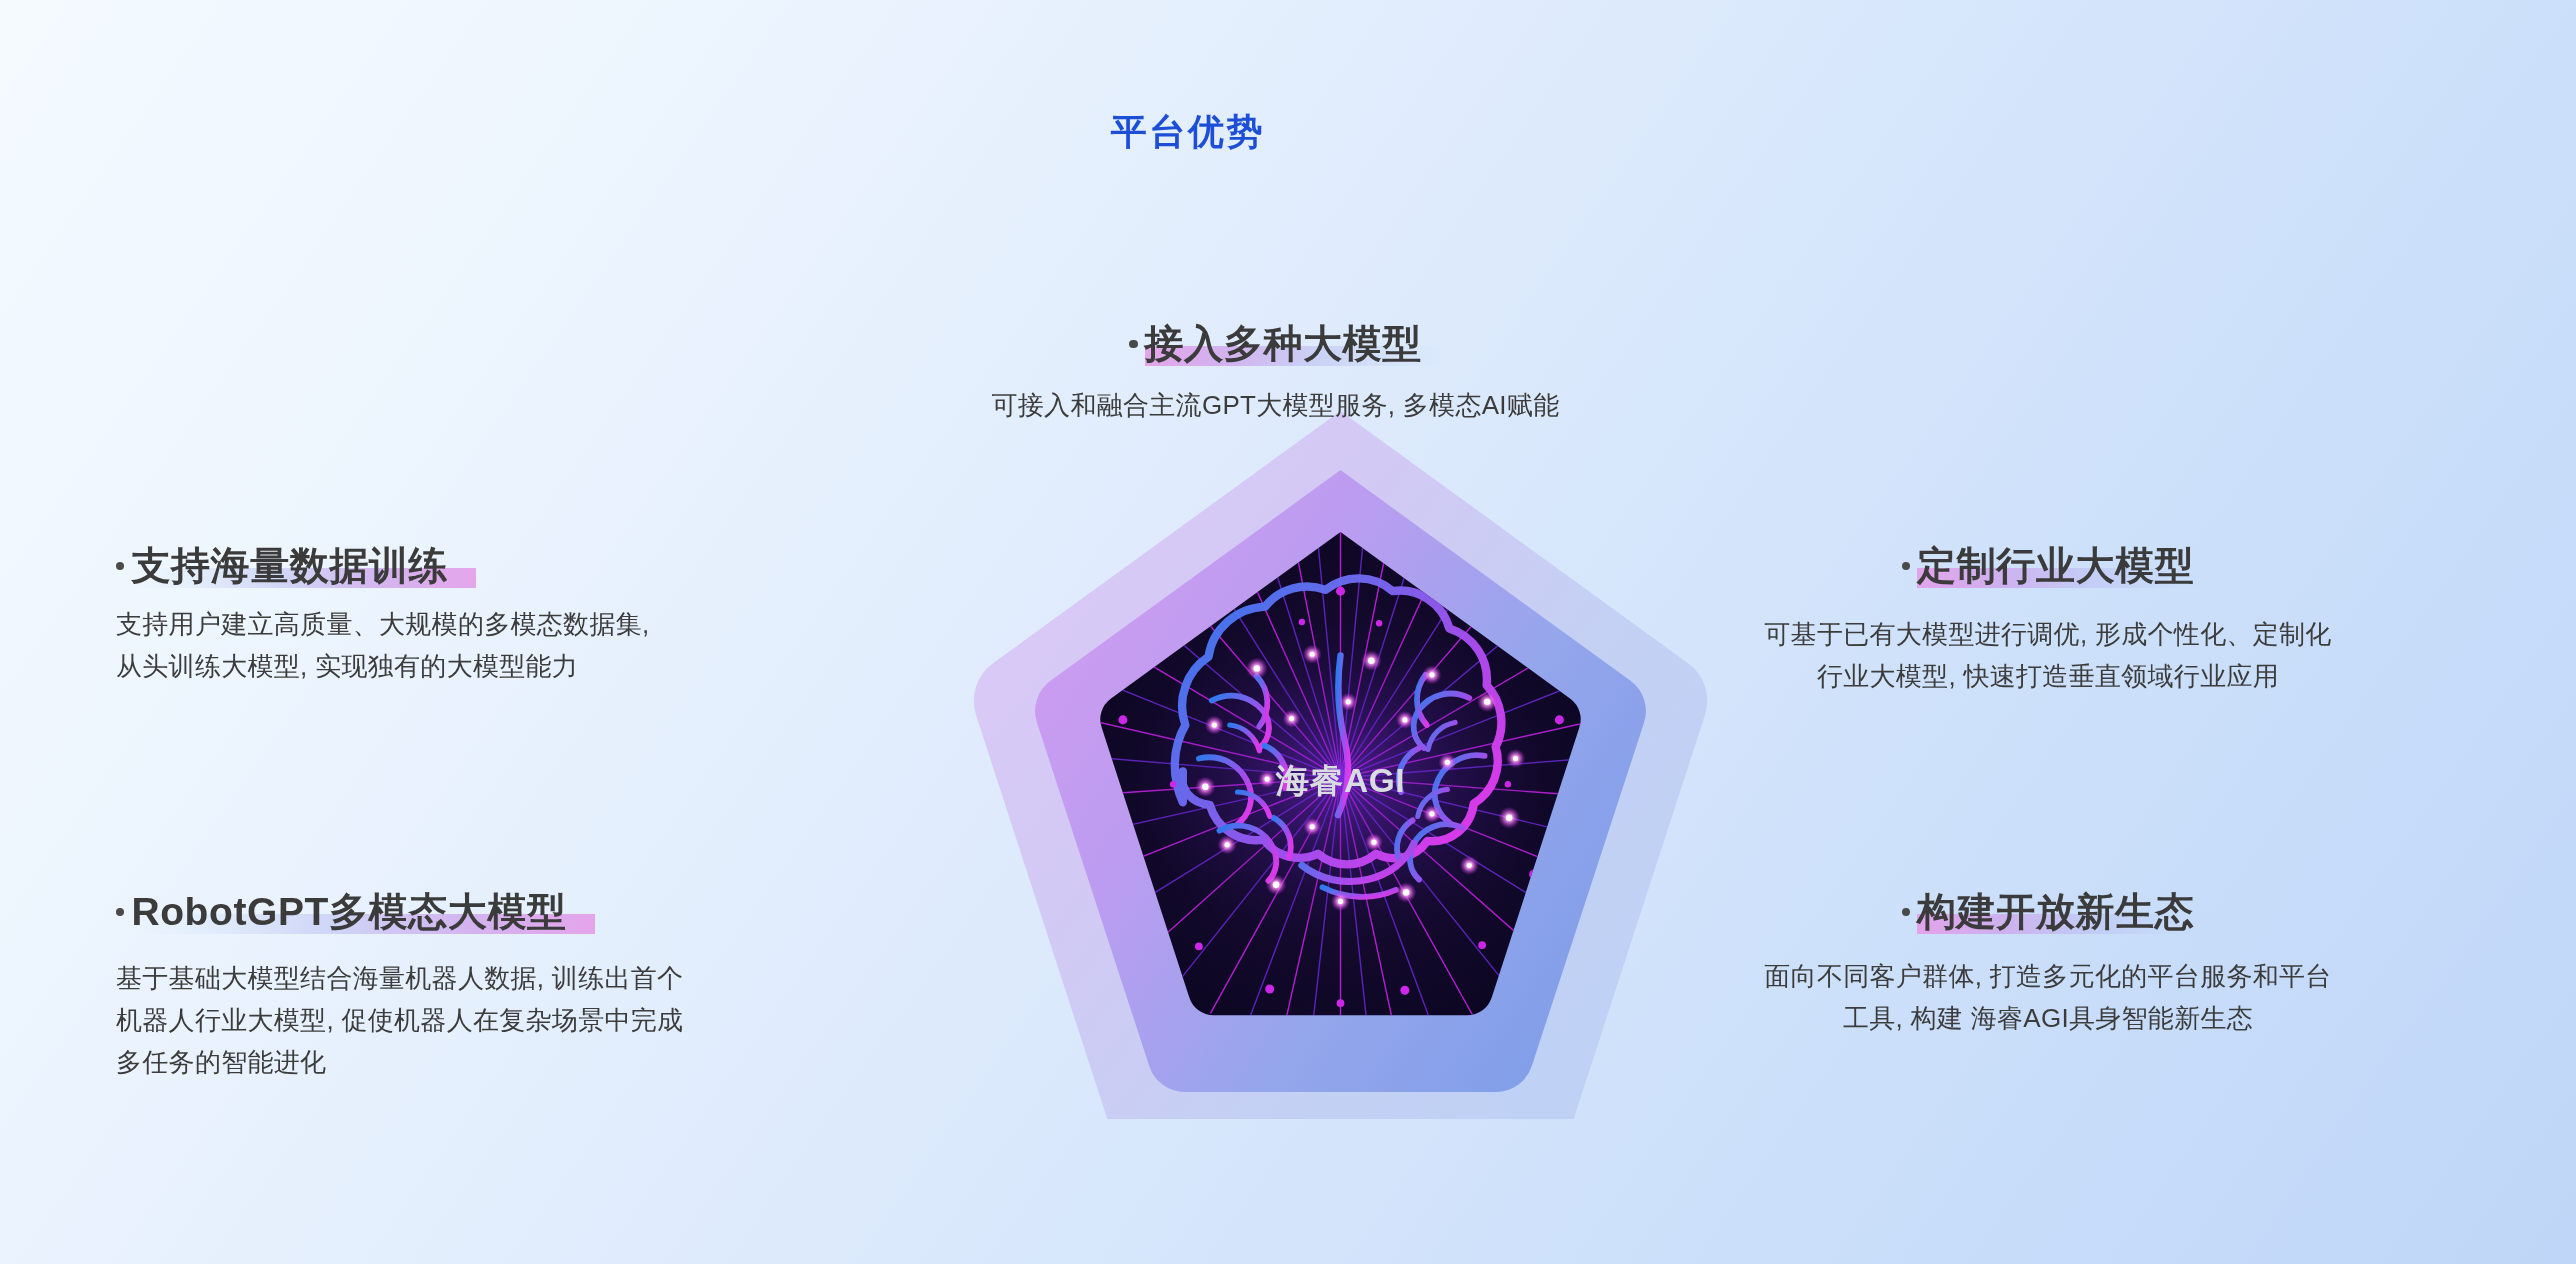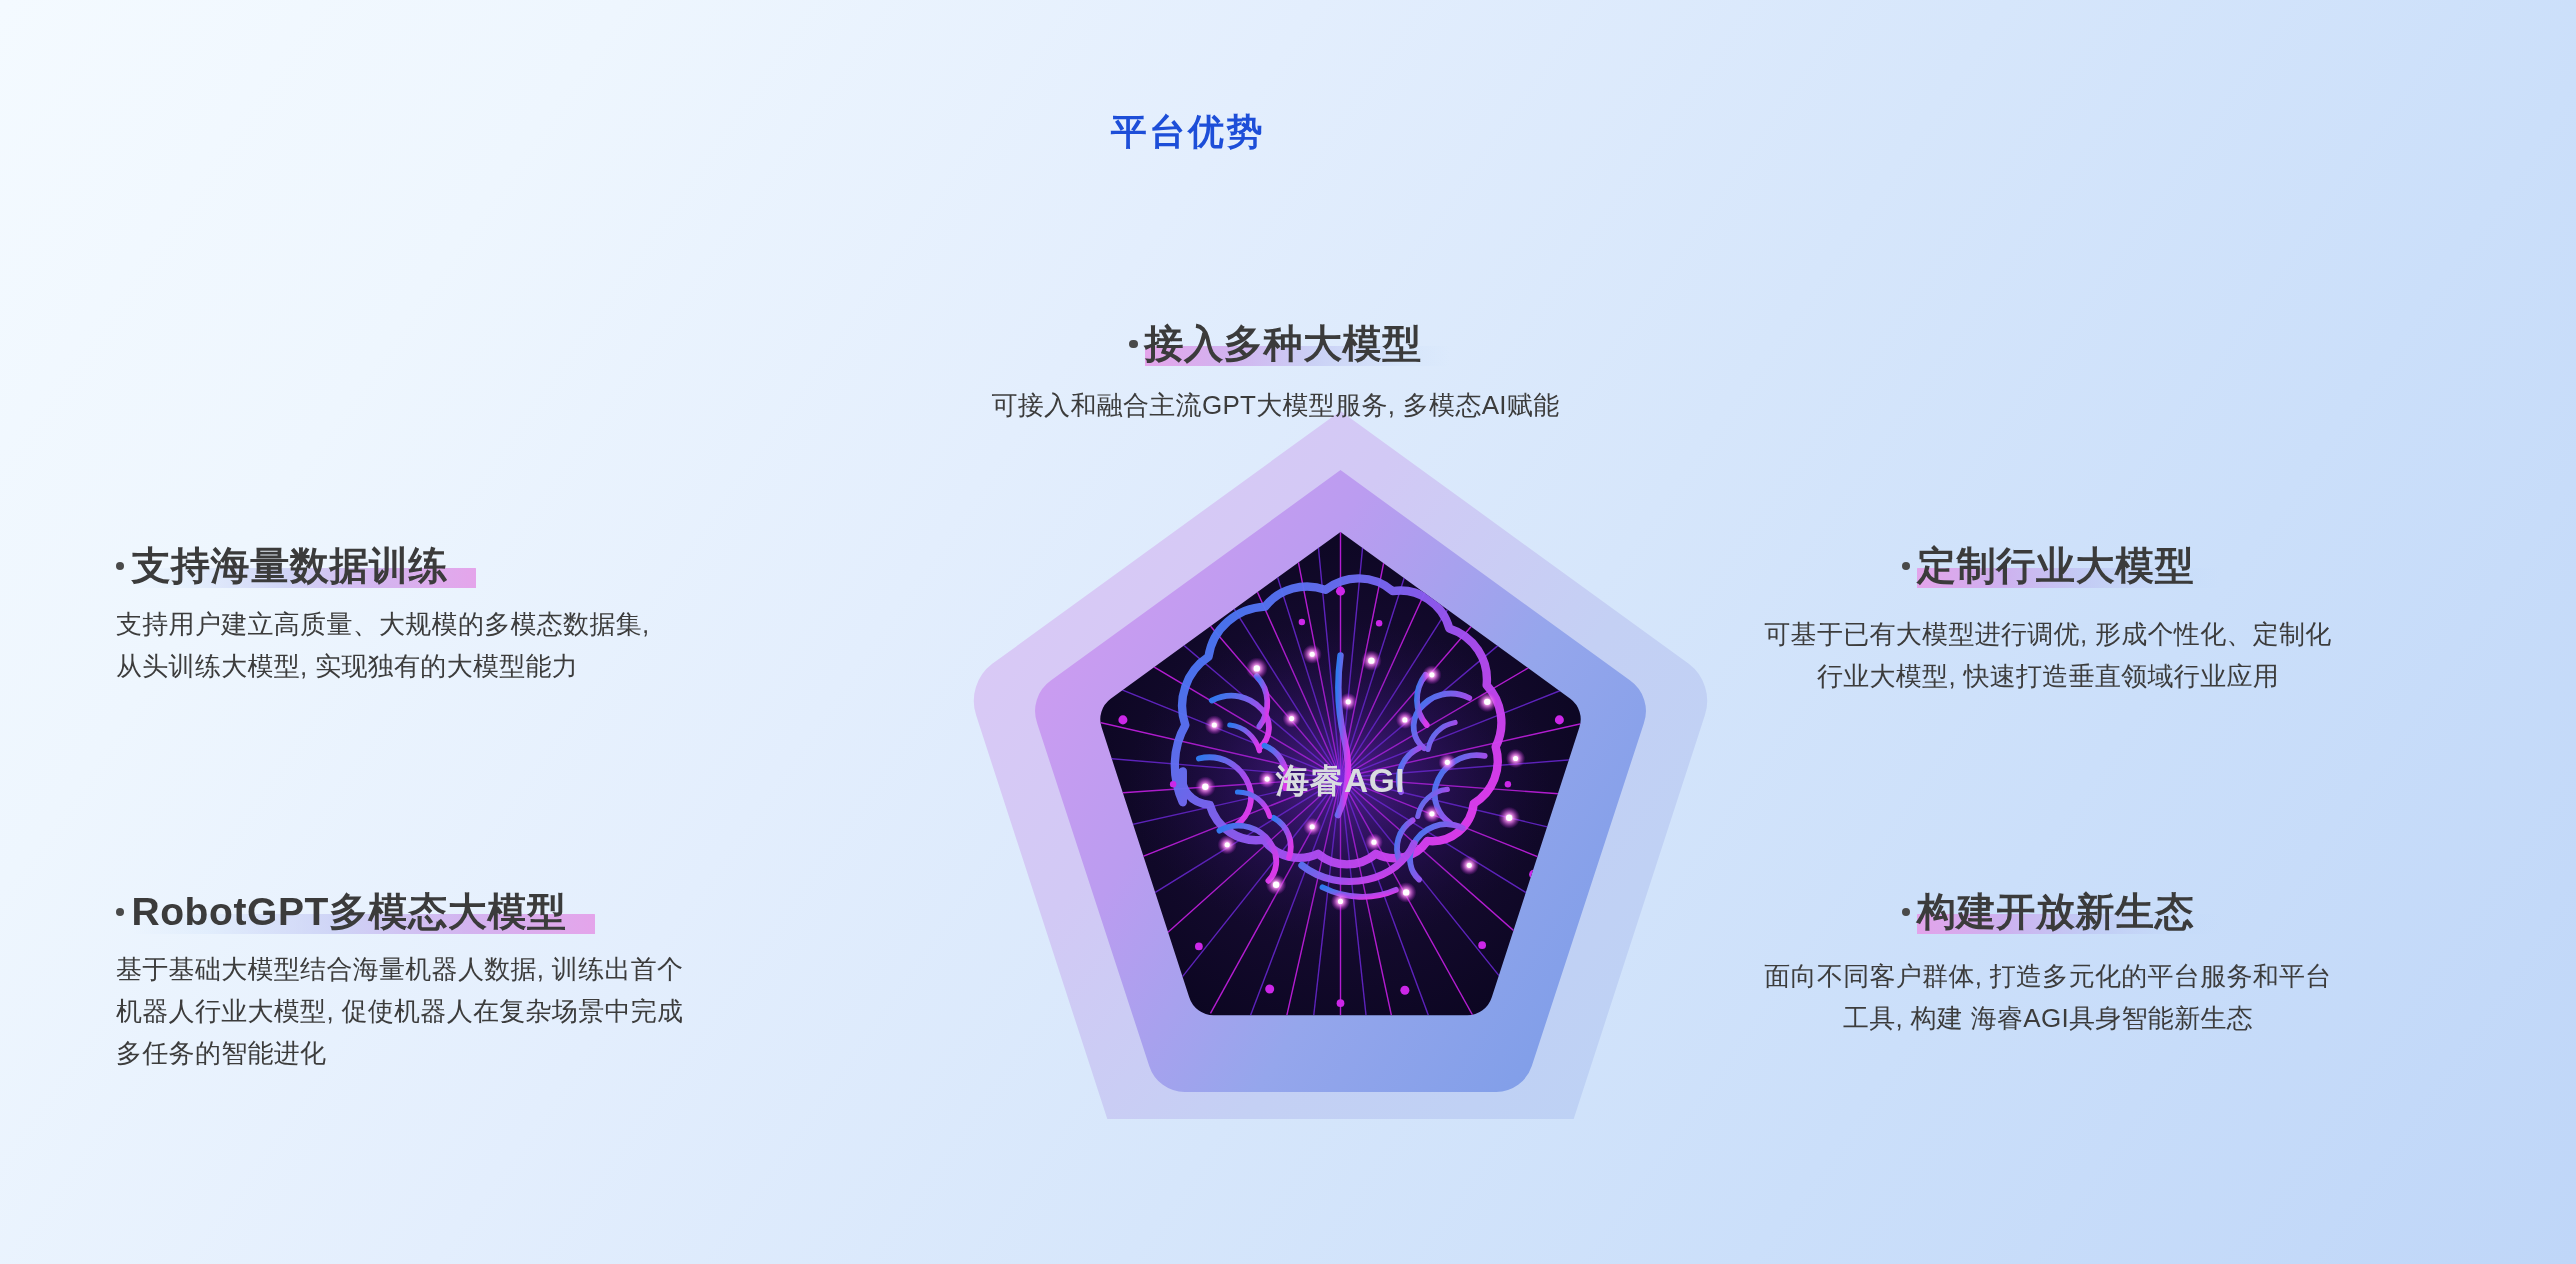--- a/index.html
+++ b/index.html
@@ -125,21 +125,21 @@
   
   #feat-top        { left: 696px; top: 274px; width: 1159px; margin-top: 48px; }
   #feat-left-top   { left: 116px;  top: 544px; width: 889px; }
   #feat-right-top  { left: 1597px; top: 544px; width: 902px; }
   #feat-left-bot   { left: 116px;  top: 890px; width: 889px; }
   #feat-right-bot  { left: 1597px; top: 890px; width: 902px; }
 
   #feat-top .feat-body      { margin-top: 16.7px; }
   #feat-left-top .feat-body { margin-top: 14px; }
   #feat-right-top .feat-body{ margin-top: 24px; }
-  #feat-left-bot .feat-body { margin-top: 13px; }
+  #feat-left-bot .feat-body { margin-top: 22px; }
   #feat-right-bot .feat-body{ margin-top: 20px; }
 </style>
 </head>
 <body>
 
 <div id="stage">
 
   <div class="page-title">平台优势</div>
 
   <div class="pent-wrap">

